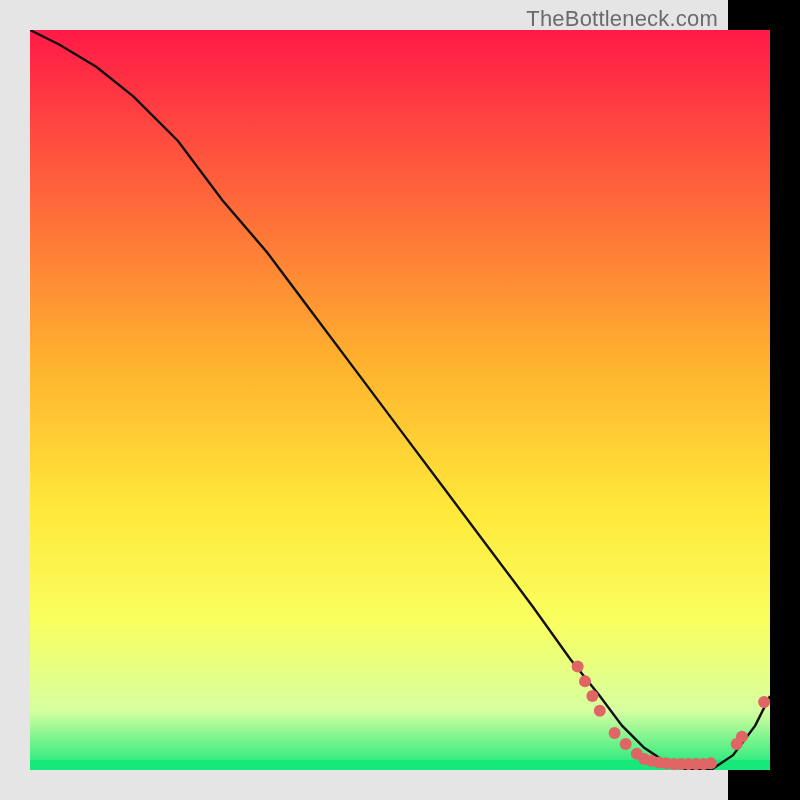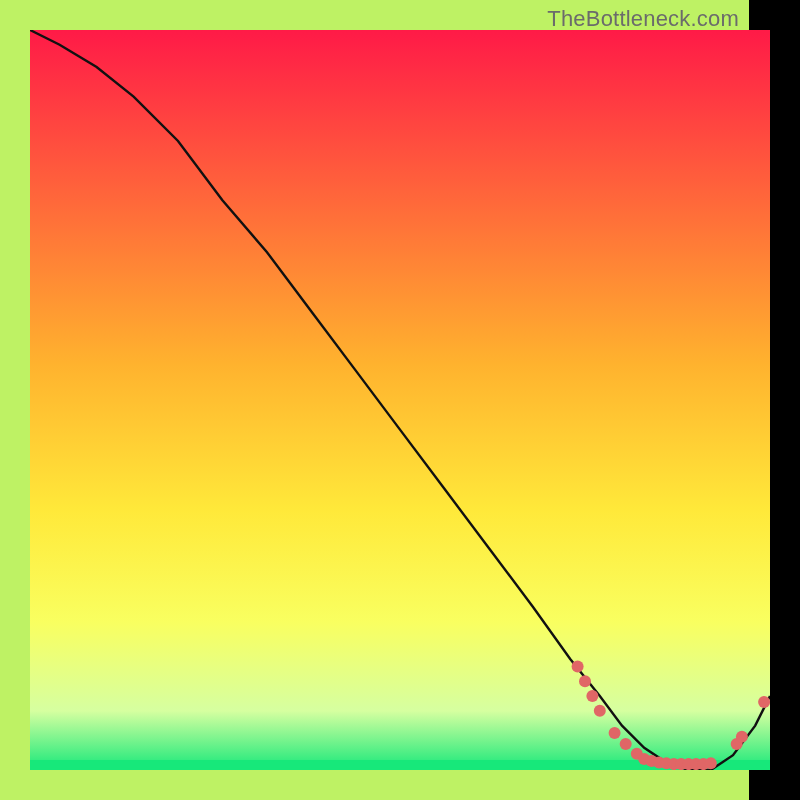--- a/index.html
+++ b/index.html
@@ -8,22 +8,21 @@
     width: 800px;
     height: 800px;
     background: #000;
     overflow: hidden;
     font-family: Arial, Helvetica, sans-serif;
   }
   .stage {
     position: relative;
     width: 728px;
     height: 800px;
-    background: #bef264;
-    padding-left: 21px;
+    background: #e5e5e5;
   }
   .plot {
     position: absolute;
     left: 30px;
     top: 30px;
     width: 740px;
     height: 740px;
     
   }
   .watermark {

